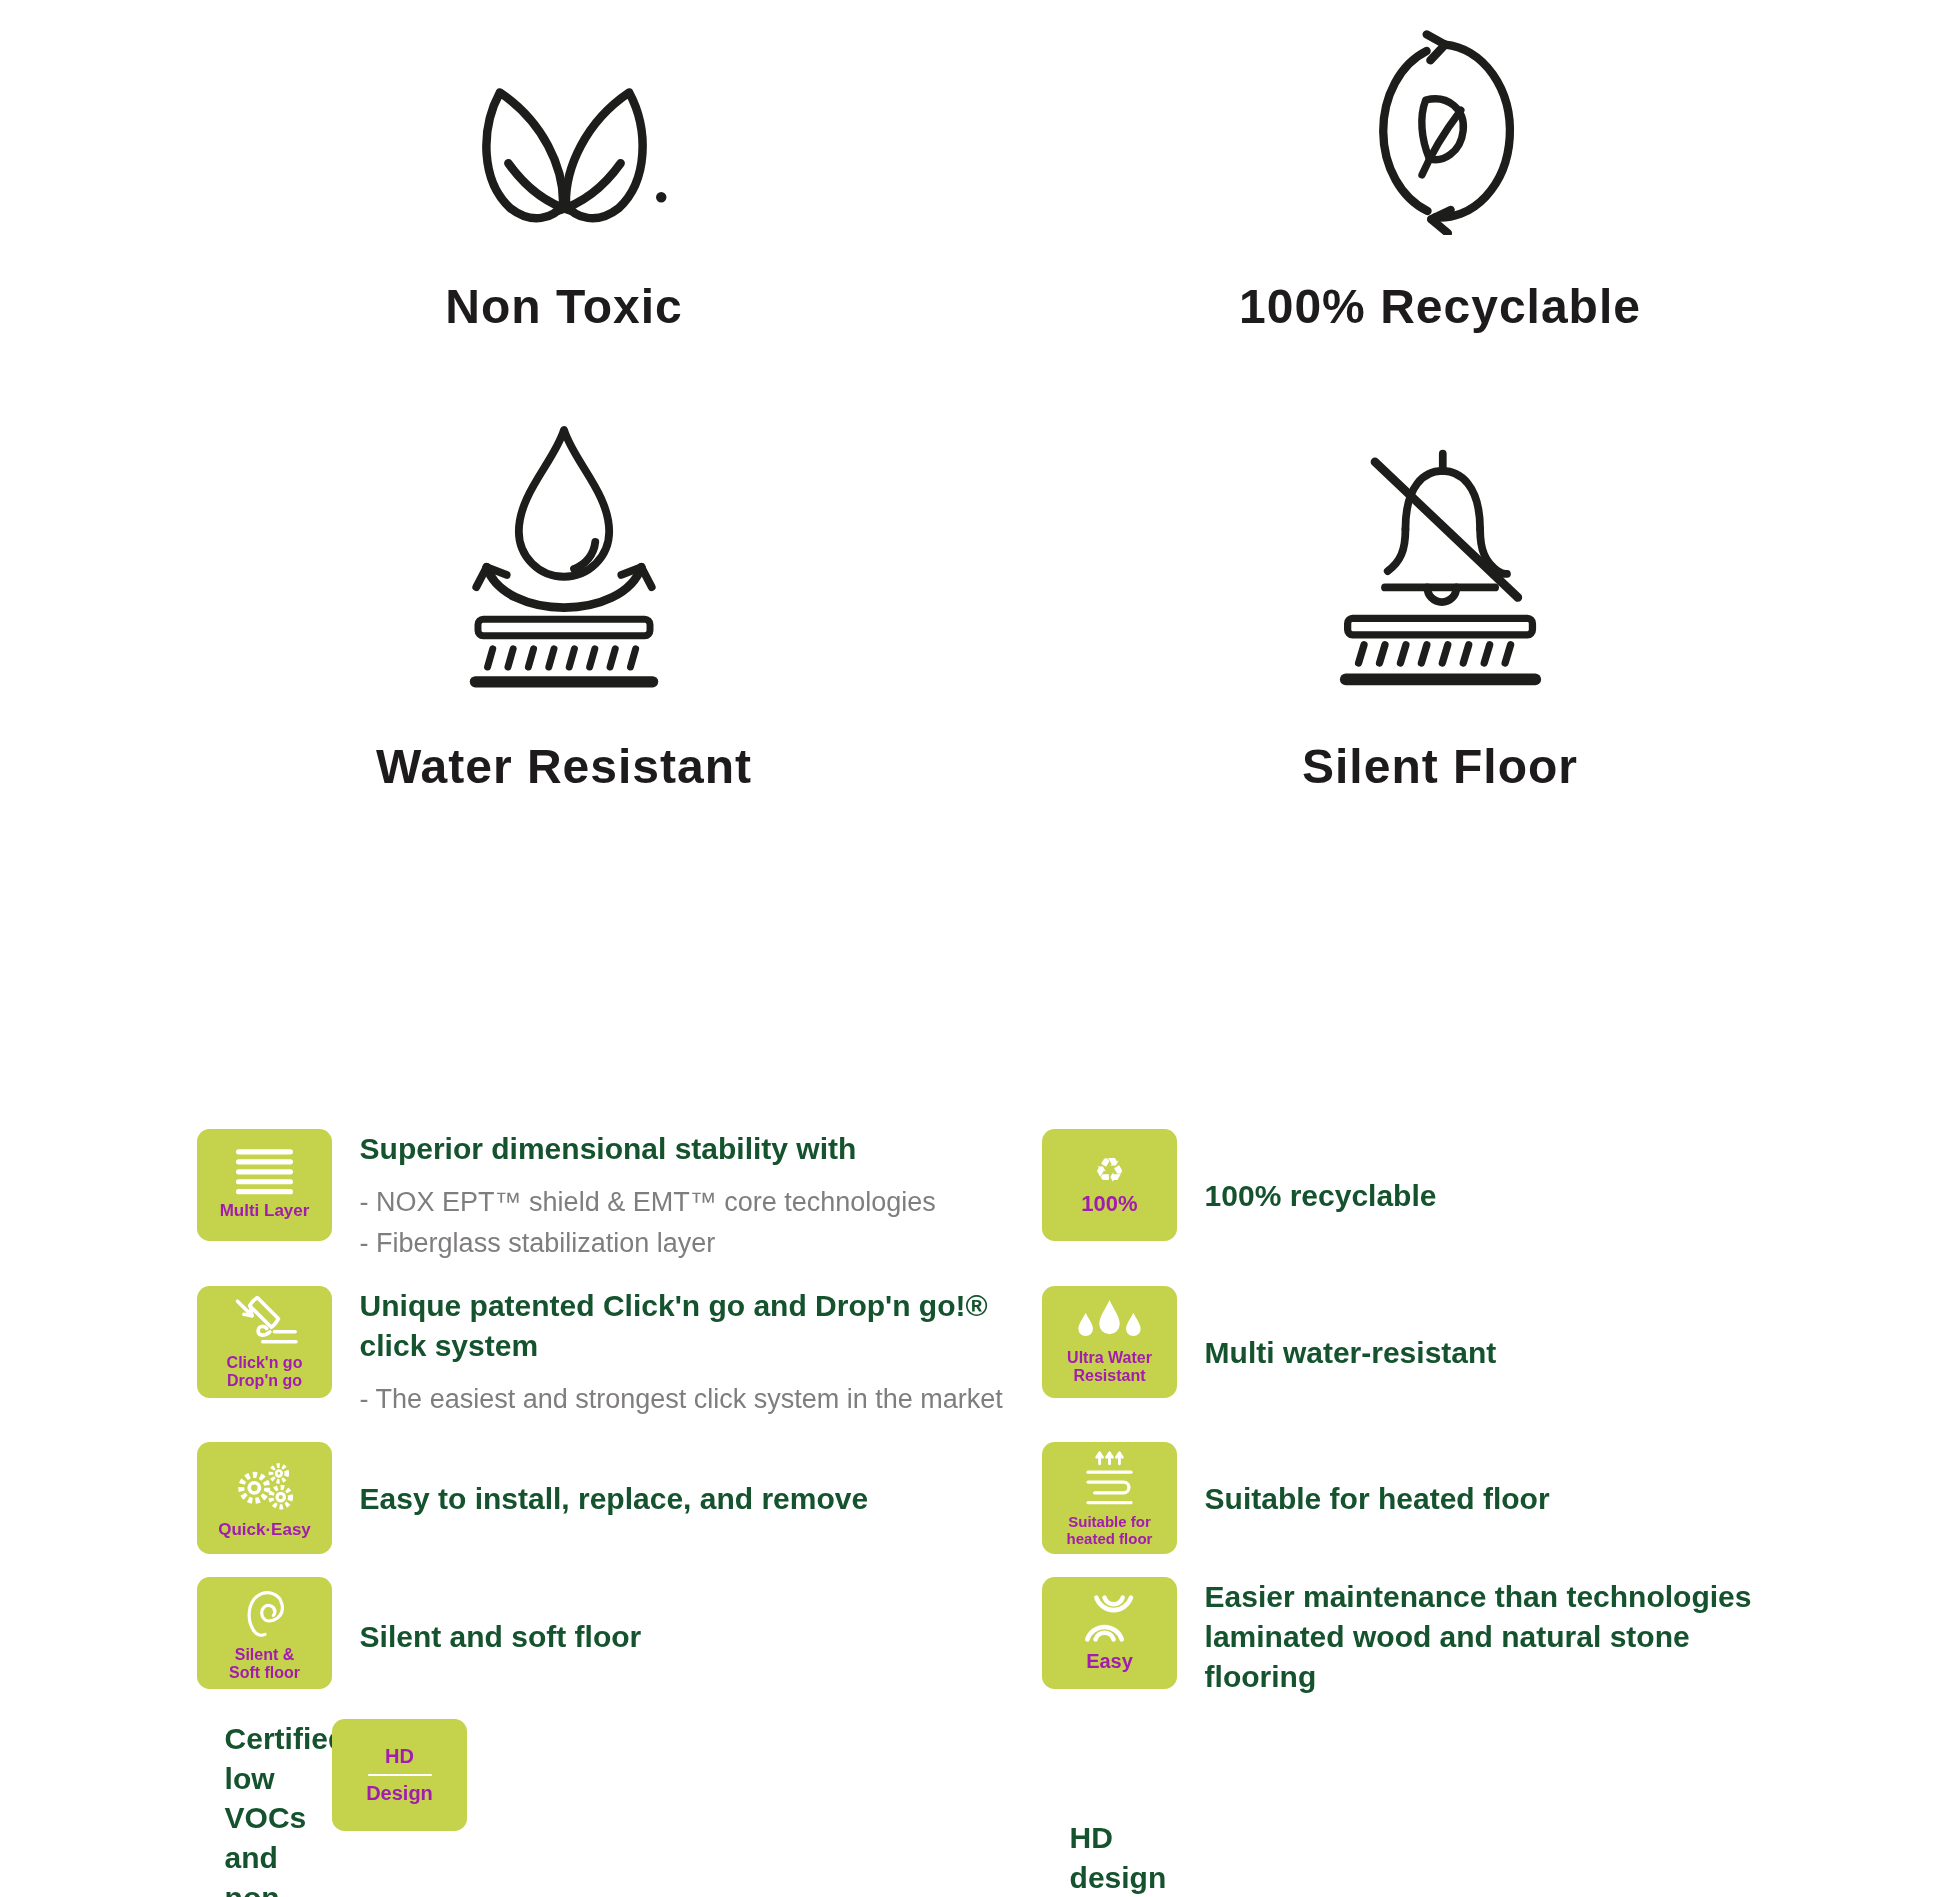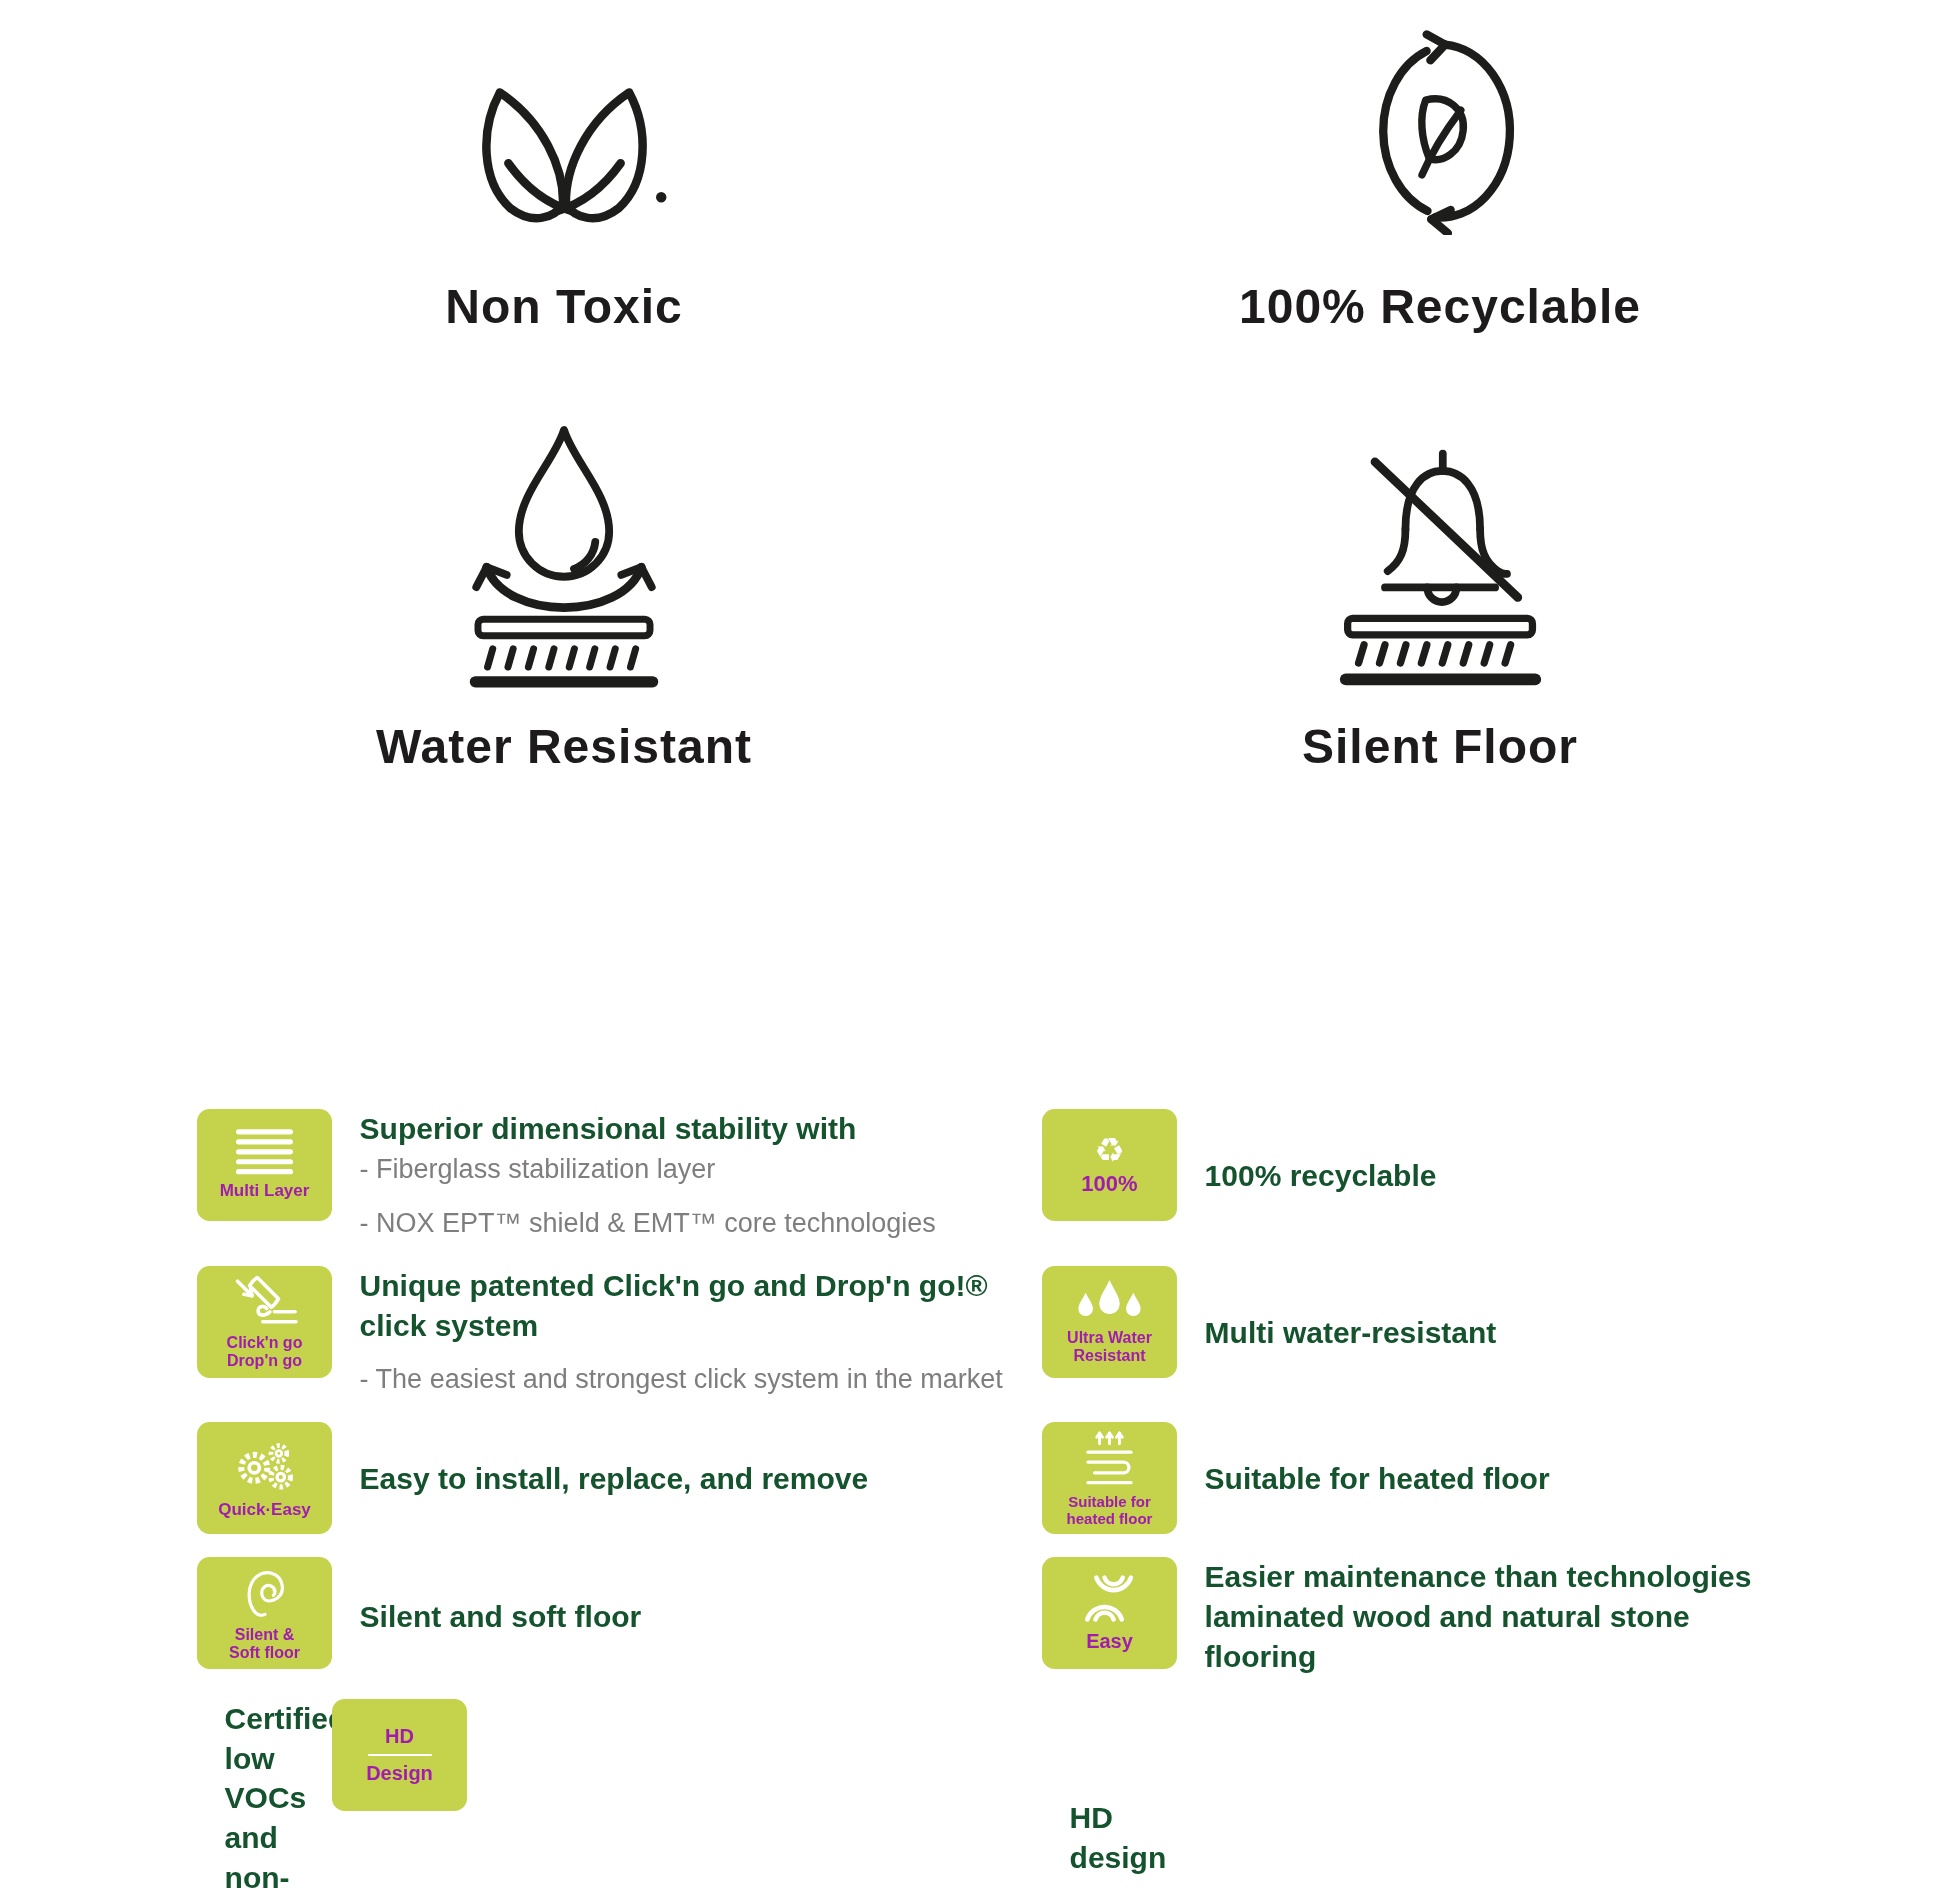--- a/index.html
+++ b/index.html
@@ -19,21 +19,21 @@
   }
   .top-cell { display:flex; flex-direction:column; align-items:center; }
   .icon-box { display:flex; align-items:flex-end; justify-content:center; }
   .icon-box.r1 { height: 208px; }
   .icon-box.r2 { height: 278px; }
   .top-label {
     font-size: 48px; font-weight: 700; color: #1d1b1b;
     letter-spacing: 1px; line-height: 1.2; white-space: nowrap;
   }
   .top-label.r1 { margin-top: 43px; }
-  .top-label.r2 { margin-top: 24px; }
+  .top-label.r2 { margin-top: 44px; }
   .ink { stroke:#1d1d1b; fill:none; stroke-linecap:round; stroke-linejoin:round; }
 
   
   .bottom {
     margin-top: 334px;
     padding-left: 197px;
     display: grid;
     grid-template-columns: 135px 710px 135px 597px;
     row-gap: 23px;
   }
@@ -191,22 +191,22 @@
           <rect x="0" y="21" width="120" height="11" rx="5.5"></rect>
           <rect x="0" y="42" width="120" height="11" rx="5.5"></rect>
           <rect x="0" y="63" width="120" height="11" rx="5.5"></rect>
           <rect x="0" y="84" width="120" height="11" rx="5.5"></rect>
         </g>
       </svg>
       <div class="badge-label bl-35">Multi Layer</div>
     </div>
     <div class="row-text">
       <div class="row-title">Superior dimensional stability with</div>
+      <div class="row-bullet first">- NOX EPT™ shield &amp; EMT™ core technologies</div>
       <div class="row-bullet">- Fiberglass stabilization layer</div>
-      <div class="row-bullet first">- NOX EPT™ shield &amp; EMT™ core technologies</div>
     </div>
 
     <div class="badge">
       <div class="recycle-glyph">♻</div>
       <div class="badge-label bl-46">100%</div>
     </div>
     <div class="row-text">
       <div class="row-title">100% recyclable</div>
     </div>
 

